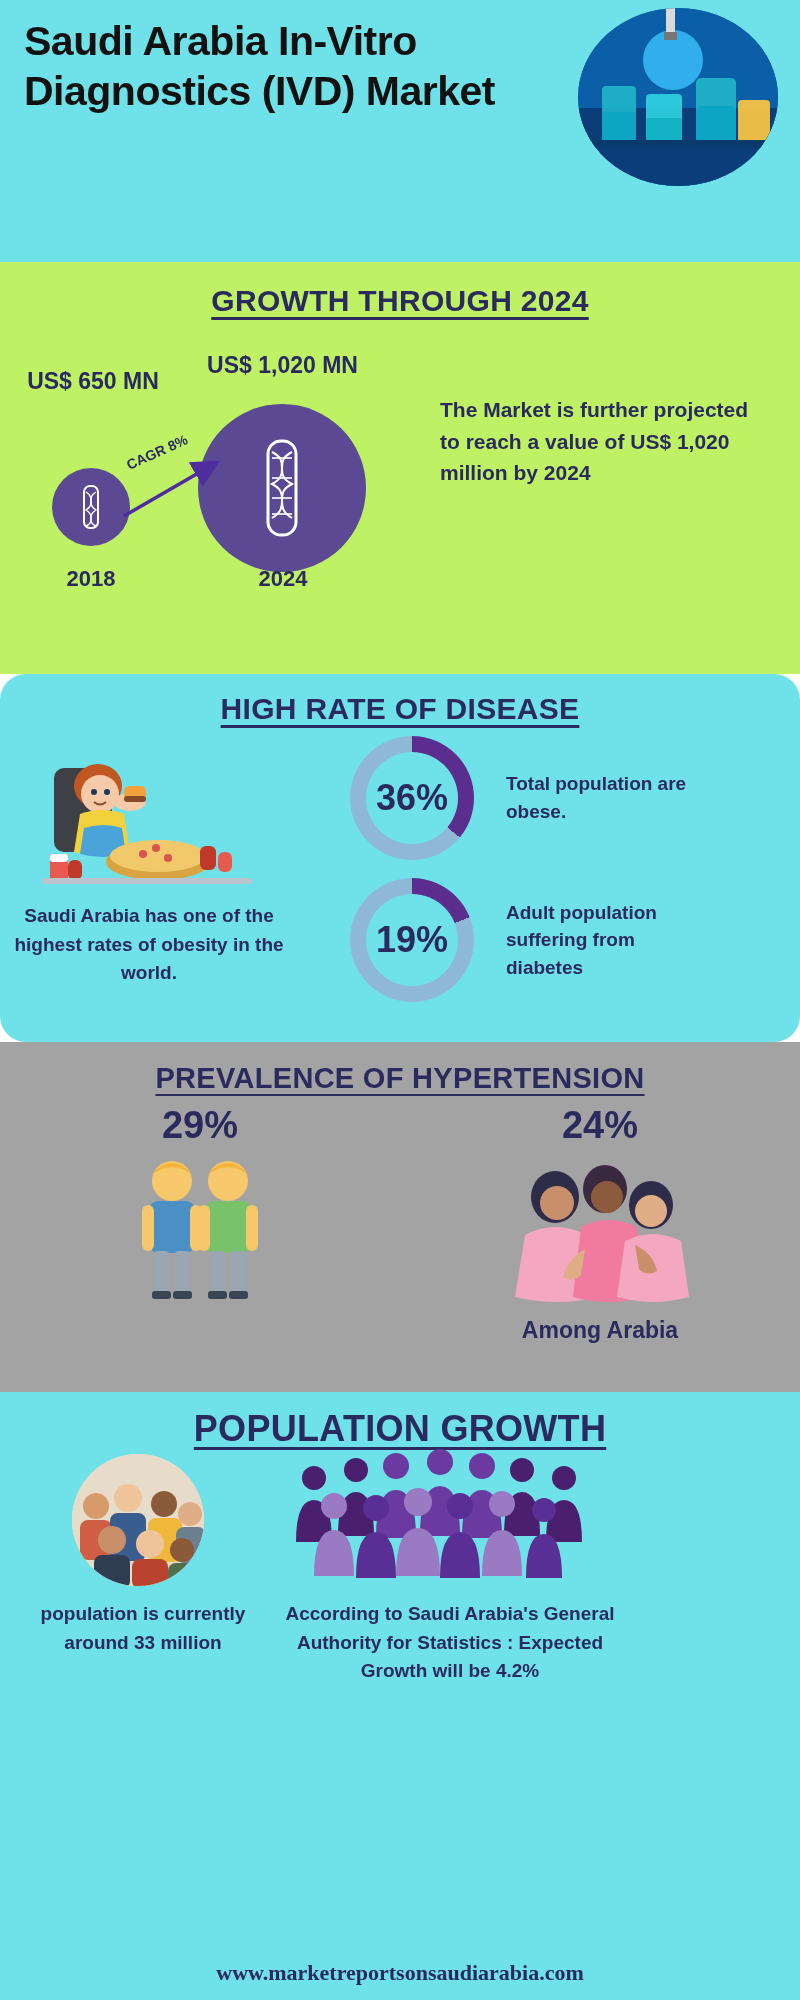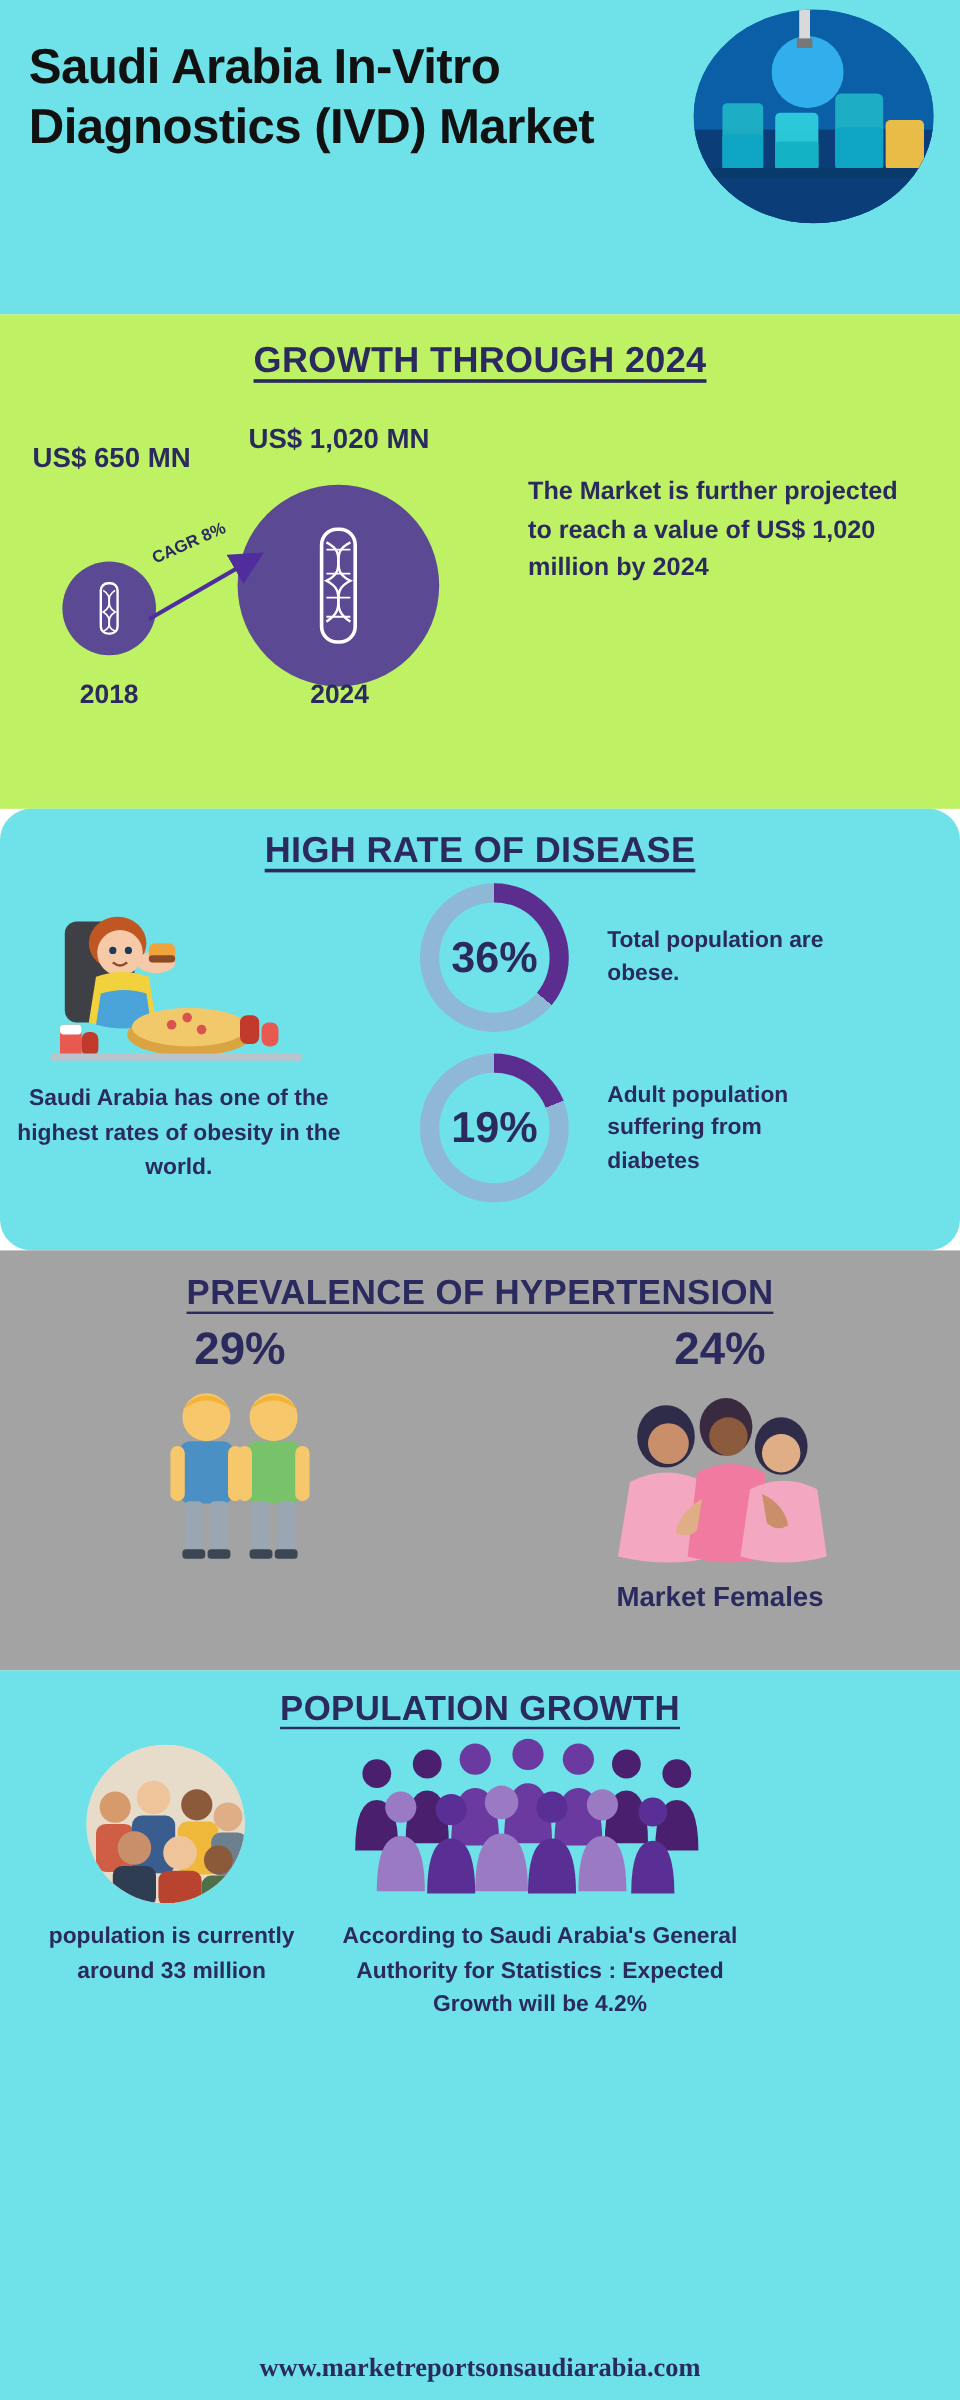--- a/index.html
+++ b/index.html
@@ -16,21 +16,21 @@
     position: relative;
     display: flex;
     flex-direction: column;
   }
 
   
   .header {
     background: #6ee2e8;
     height: 262px;
     position: relative;
-    padding: 30px 30px 0 24px;
+    padding: 16px 30px 0 24px;
   }
   .header-title {
     font-size: 41px;
     font-weight: bold;
     color: #111111;
     line-height: 1.22;
     letter-spacing: -0.5px;
     max-width: 560px;
   }
   .header-img {
@@ -155,21 +155,21 @@
   .hyper-art { height: 150px; margin-top: 6px; display:flex; align-items:flex-end; justify-content:center; }
   .hyper-cap { font-size: 23px; font-weight: bold; color: #2b2a5e; margin-top: 14px; }
 
   
   .pop {
     background: #6ee2e8;
     flex: 1;
     position: relative;
     padding-top: 16px;
   }
-  .pop .sec-title { font-size: 29px; }
+  .pop .sec-title { font-size: 36px; }
   .pop-photo {
     position: absolute; left: 72px; top: 62px;
     width: 132px; height: 132px; border-radius: 50%; overflow: hidden;
     background: #e9e1d6;
   }
   .pop-caption {
     position: absolute; left: 38px; top: 208px; width: 210px; text-align: center;
     font-size: 19px; font-weight: bold; color: #2b2a5e; line-height: 1.5;
   }
   .pop-crowd { position: absolute; left: 290px; top: 52px; width: 300px; height: 150px; }
@@ -339,21 +339,21 @@
           <ellipse cx="120" cy="36" rx="22" ry="24" fill="#3a2a3f"></ellipse>
           <circle cx="122" cy="44" r="16" fill="#8c5a3c"></circle>
           <path d="M96 74 q28 -14 56 0 l8 70 q-36 10 -72 0 z" fill="#f07aa0"></path>
           <ellipse cx="166" cy="52" rx="22" ry="24" fill="#2f2c4a"></ellipse>
           <circle cx="166" cy="58" r="16" fill="#e0ae86"></circle>
           <path d="M140 88 q28 -14 56 0 l8 56 q-36 10 -72 0 z" fill="#f4a7c0"></path>
           <path d="M100 96 q-18 10 -22 28 q10 6 18 -2 z" fill="#e0ae86"></path>
           <path d="M150 92 q18 8 22 26 q-10 6 -18 -2 z" fill="#c98f6a"></path>
         </svg>
       </div>
-      <div class="hyper-cap">Market Females</div>
+      <div class="hyper-cap">Among Arabia</div>
     </div>
   </div>
 
   <div class="pop">
     <div class="sec-title">POPULATION GROWTH</div>
 
     <div class="pop-photo">
       <svg width="132" height="132" viewBox="0 0 132 132">
         <rect width="132" height="132" fill="#e7dcc9"></rect>
         <circle cx="24" cy="52" r="13" fill="#d79a6a"></circle>

